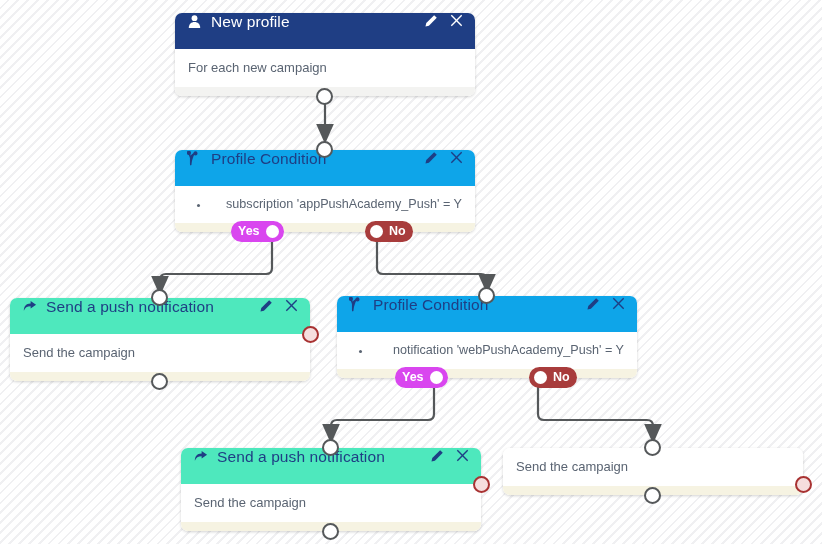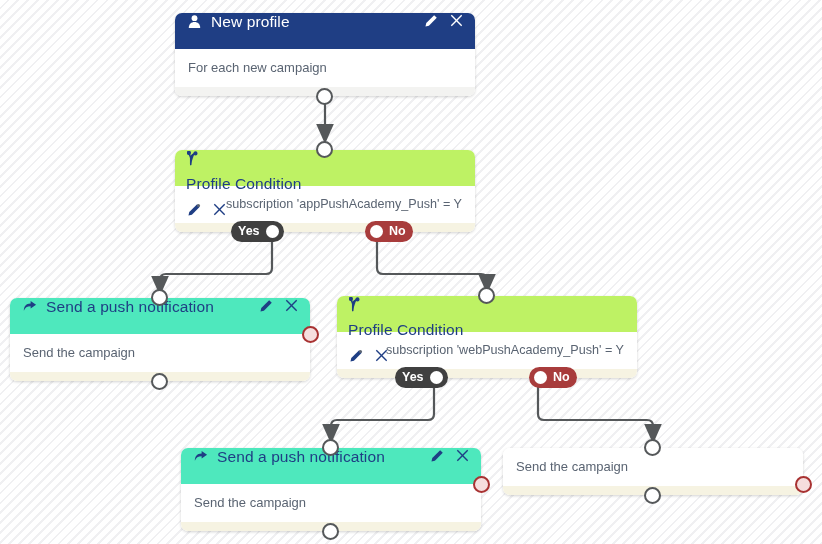--- a/index.html
+++ b/index.html
@@ -95,21 +95,21 @@
     height: 15px;
     cursor: pointer;
   }
 
   
   .hdr-blue  { background: #1f3e84; }
   .hdr-blue .node-title { color: #ffffff; }
   .hdr-blue .hdr-icon svg  { fill: #ffffff; stroke: #ffffff; }
   .hdr-blue .act-icon svg  { fill: #ffffff; stroke: #ffffff; }
 
-  .hdr-orange { background: #bef264; flex-direction: column; }
+  .hdr-orange { background: #0ea5e9; }
   .hdr-orange .node-title { color: #1f3e84; }
   .hdr-orange .hdr-icon svg { fill: #1f3e84; stroke: #1f3e84; }
   .hdr-orange .act-icon svg { fill: #1f3e84; stroke: #1f3e84; }
 
   .hdr-teal { background: #4ee8bd; }
   .hdr-teal .node-title { color: #1f3e84; }
   .hdr-teal .hdr-icon svg { fill: #1f3e84; stroke: #1f3e84; }
   .hdr-teal .act-icon svg { fill: #1f3e84; stroke: #1f3e84; }
 
   .node-body {
@@ -185,21 +185,21 @@
     display: flex;
     align-items: center;
     z-index: 6;
     font-size: 12.5px;
     font-weight: bold;
     color: #ffffff;
     padding: 0 5px;
     gap: 4px;
   }
 
-  .branch-yes { background: #404040; }
+  .branch-yes { background: #d946ef; }
   .branch-no  { background: #a83c3c; }
 
   .branch-dot {
     width: 13px;
     height: 13px;
     border-radius: 50%;
     background: #ffffff;
     flex: none;
   }
 
@@ -357,21 +357,21 @@
           </span>
           <span class="act-icon">
             <svg viewBox="0 0 16 16" width="13" height="13">
               <path d="M2.2 1 L8 6.8 L13.8 1 L15 2.2 L9.2 8 L15 13.8 L13.8 15 L8 9.2 L2.2 15 L1 13.8 L6.8 8 L1 2.2 Z" stroke="none"></path>
             </svg>
           </span>
         </span>
       </div>
       <div class="node-body">
         <ul>
-          <li>subscription 'webPushAcademy_Push' = Y</li>
+          <li>notification 'webPushAcademy_Push' = Y</li>
         </ul>
       </div>
       <div class="node-footer footer-cream"></div>
     </div>
     <div class="port port-top" style="left:141px;"></div>
 
     <div class="branch branch-yes" style="left:58px; top:71px;">
       <span class="branch-label">Yes</span>
       <span class="branch-dot"></span>
     </div>

